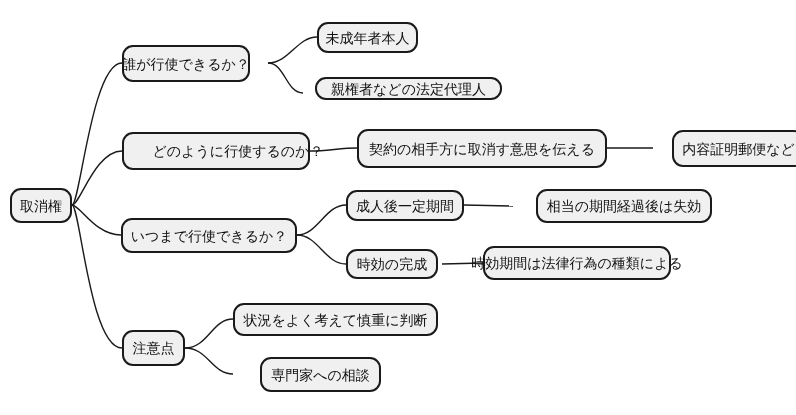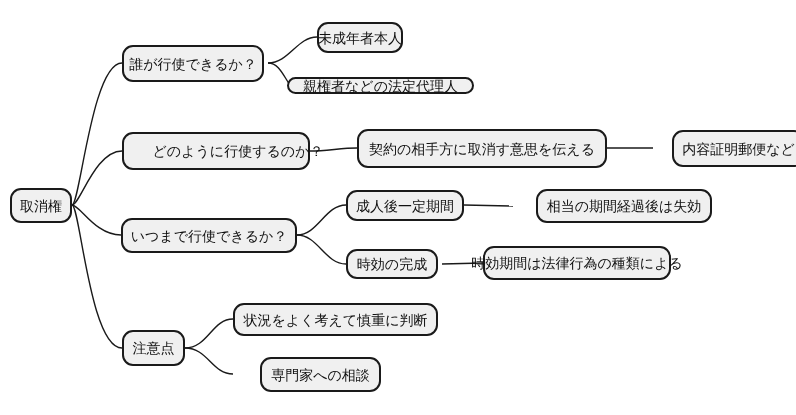--- a/index.html
+++ b/index.html
@@ -55,25 +55,25 @@
     <path d="M297,235 C318,235 325,205 346,205"></path>
     <path d="M297,235 C318,235 325,264 346,264"></path>
     <path d="M464,205 L513,206"></path>
     <path d="M442,264 L483,263"></path>
     <path d="M185,348 C208,348 212,319 233,319"></path>
     <path d="M185,348 C208,348 212,374 233,374"></path>
   </svg>
 
   <div class="node" style="left:10px; top:188px; width:62px; height:35px;">取消権</div>
 
-  <div class="node" style="left:122px; top:45px; width:142px; height:37px;">誰が行使できるか？</div>
+  <div class="node" style="left:122px; top:45px; width:128px; height:37px;">誰が行使できるか？</div>
 
-  <div class="node" style="left:317px; top:22px; width:86px; height:31px;">未成年者本人</div>
+  <div class="node" style="left:317px; top:22px; width:101px; height:31px;">未成年者本人</div>
 
-  <div class="node" style="left:287px; top:77px; width:187px; height:17px;">親権者などの法定代理人</div>
+  <div class="node" style="left:315px; top:77px; width:187px; height:23px;">親権者などの法定代理人</div>
 
   <div class="node" style="left:122px; top:132px; width:188px; height:38px;padding-left:48px;">どのように行使するのか？</div>
 
   <div class="node" style="left:357px; top:129px; width:250px; height:39px;">契約の相手方に取消す意思を伝える</div>
 
   <div class="node" style="left:653px; top:130px; width:133px; height:37px;margin-left:19px;">内容証明郵便など</div>
 
   <div class="node" style="left:121px; top:218px; width:176px; height:35px;">いつまで行使できるか？</div>
 
   <div class="node" style="left:346px; top:190px; width:118px; height:31px;">成人後一定期間</div>

